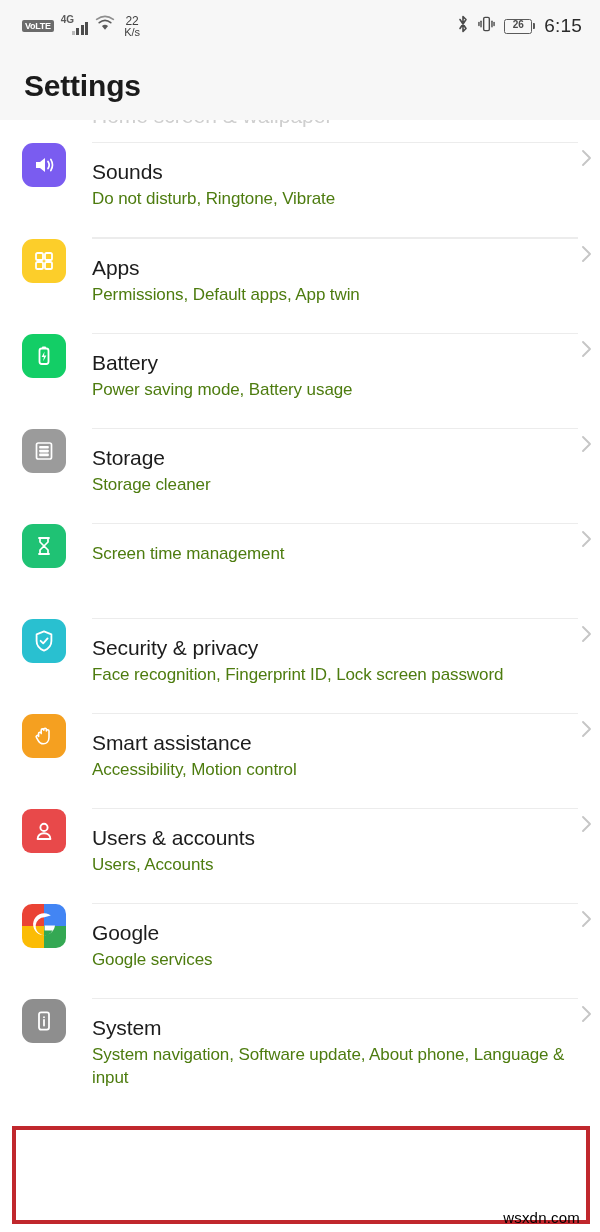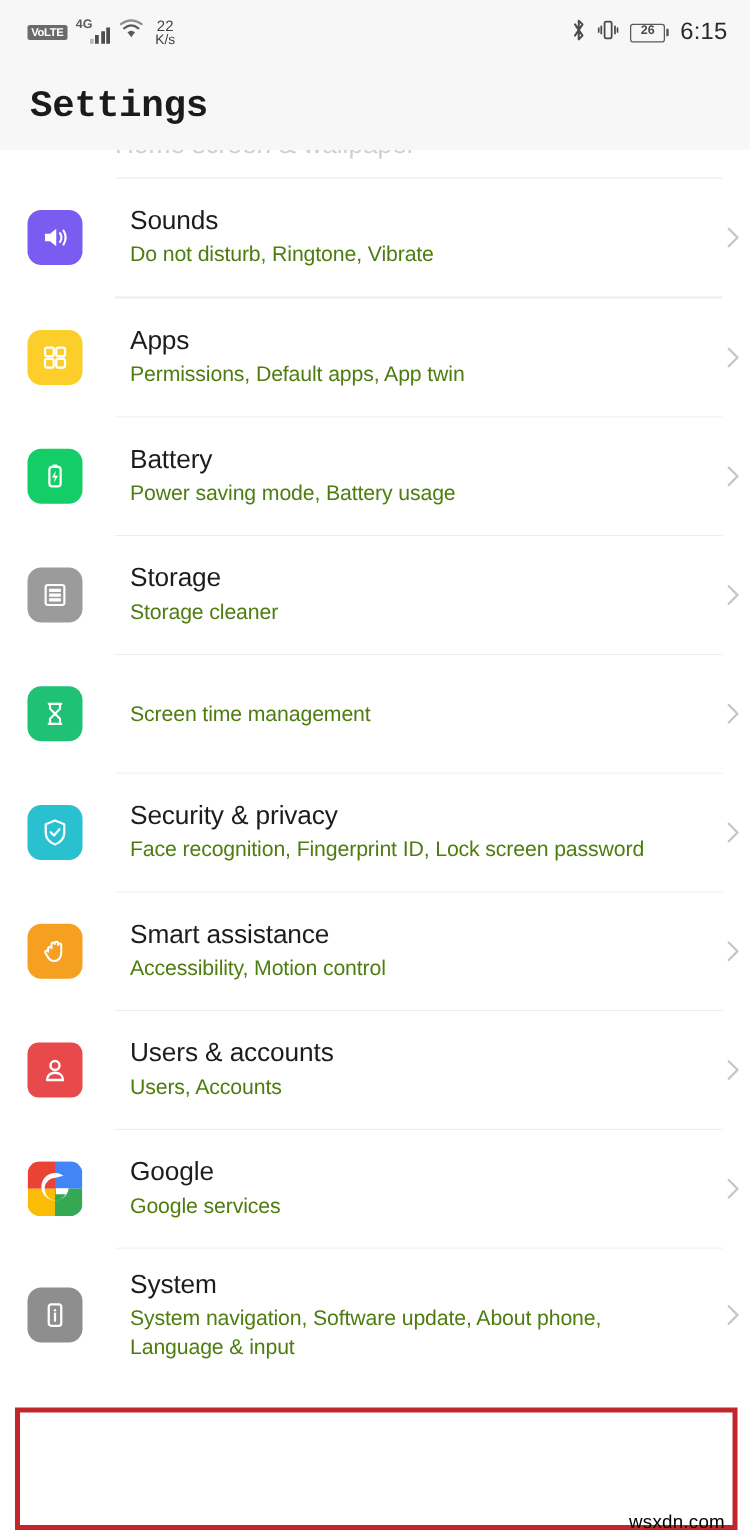--- a/index.html
+++ b/index.html
@@ -124,21 +124,20 @@
   }
 
   
   .app-header {
     background: #f7f7f7;
     height: 68px;
     padding: 0 24px;
     display: flex;
     align-items: center;
     box-sizing: border-box;
-    font-family: Liberation Mono, monospace;
   }
   .app-title {
     font-size: 30px;
     font-weight: bold;
     color: #1b1b1b;
     letter-spacing: -0.2px;
   }
 
   
   .settings-list {
@@ -153,27 +152,26 @@
   .clipped-row .ghost-text {
     position: absolute;
     left: 92px;
     top: -16px;
     font-size: 21px;
     color: #cfcfcf;
     white-space: nowrap;
   }
   .row {
     display: flex;
-    align-items: center;
+    align-items: flex-start;
     padding: 0 4px 0 22px;
     min-height: 94px;
     box-sizing: border-box;
     position: relative;
     background: #ffffff;
-    gap: 12px;
   }
   .row-icon {
     width: 44px;
     height: 44px;
     border-radius: 11px;
     flex: 0 0 44px;
     display: flex;
     align-items: center;
     justify-content: center;
     margin-right: 26px;

